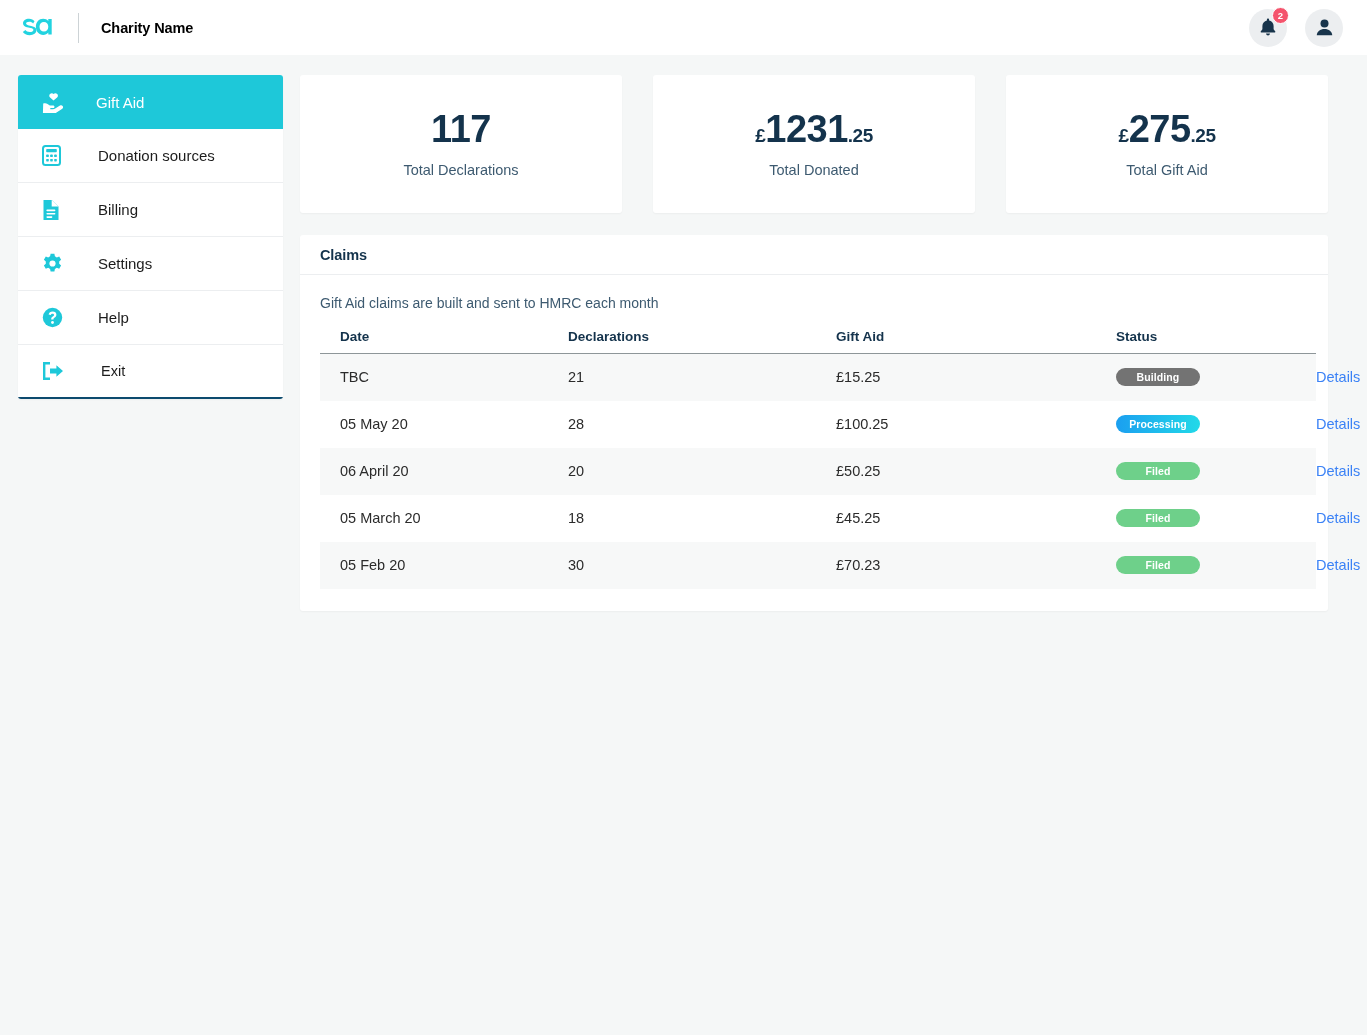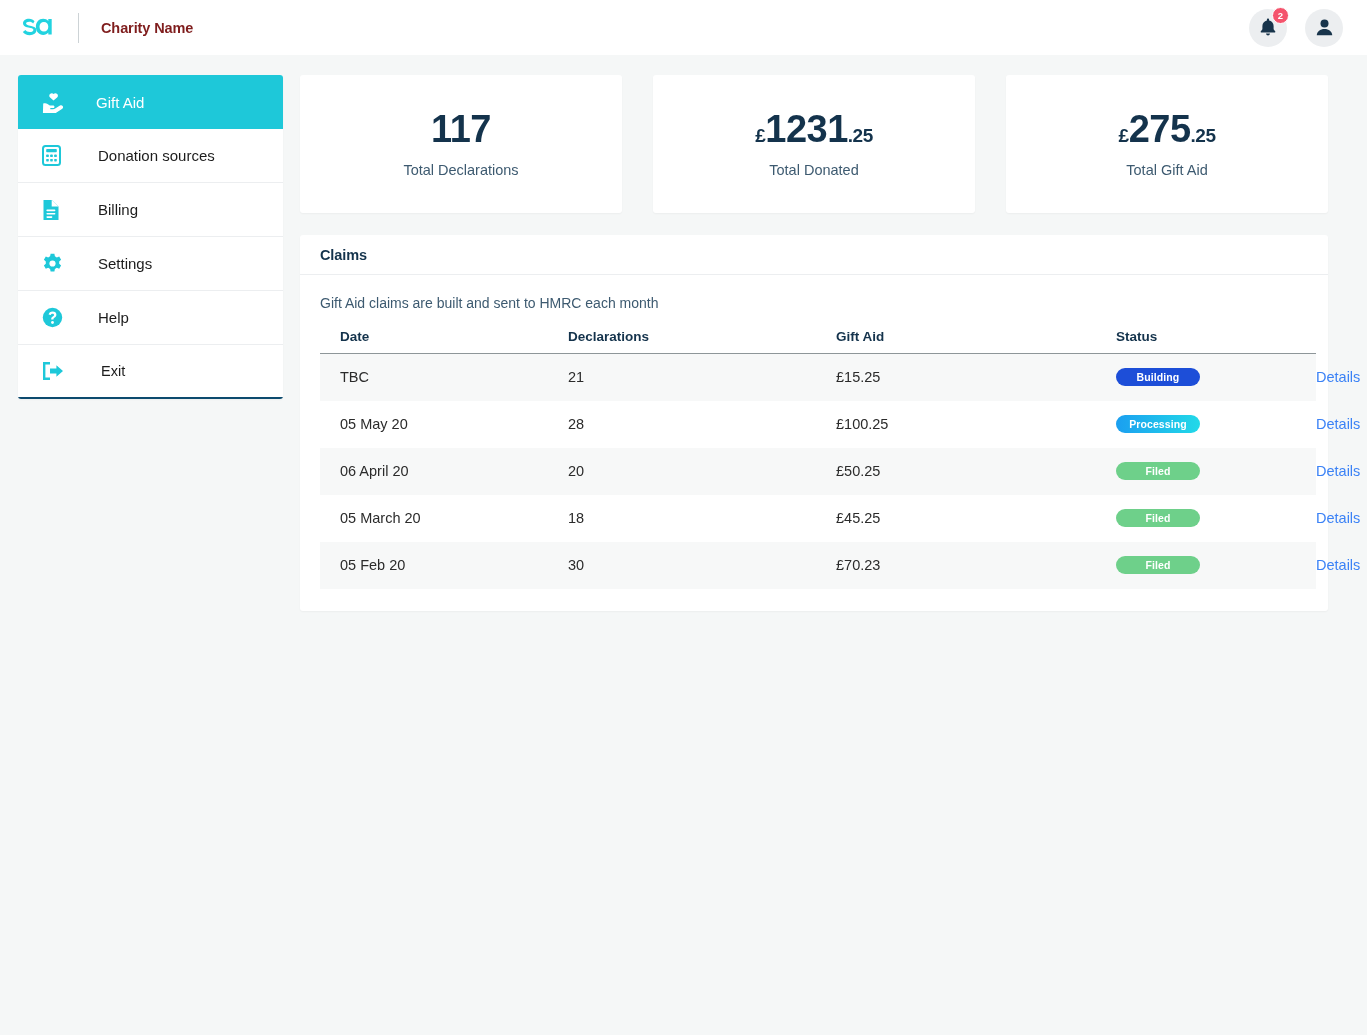--- a/index.html
+++ b/index.html
@@ -23,21 +23,21 @@
   }
   .topbar-left { display: flex; align-items: center; }
   .logo { width: 38px; height: 30px; display: block; }
   .logo-divider {
     width: 1px; height: 30px; background: #cdd3d6;
     margin: 0 22px 0 22px;
   }
   .charity-name {
     font-size: 14.5px;
     font-weight: bold;
-    color: #7f1d1d;
+    color: #000000;
     letter-spacing: -0.1px;
   }
   .topbar-right {
     margin-left: auto;
     display: flex;
     align-items: center;
     gap: 18px;
   }
   .icon-circle {
     width: 38px; height: 38px;
@@ -213,21 +213,21 @@
     justify-content: center;
     min-width: 84px;
     height: 18px;
     border-radius: 9px;
     color: #ffffff;
     font-size: 10.5px;
     font-weight: bold;
     padding: 0 10px;
     letter-spacing: 0.1px;
   }
-  .badge.building { background: #1d4ed8; }
+  .badge.building { background: #737373; }
   .badge.processing { background: linear-gradient(90deg, #1b9ff0 0%, #22d9e8 100%); }
   .badge.filed { background: #6ed08a; }
 
   .details-link {
     font-size: 14.5px;
     color: #3b82f6;
     text-decoration: none;
     cursor: pointer;
   }
   td.c-act { text-align: left; }

